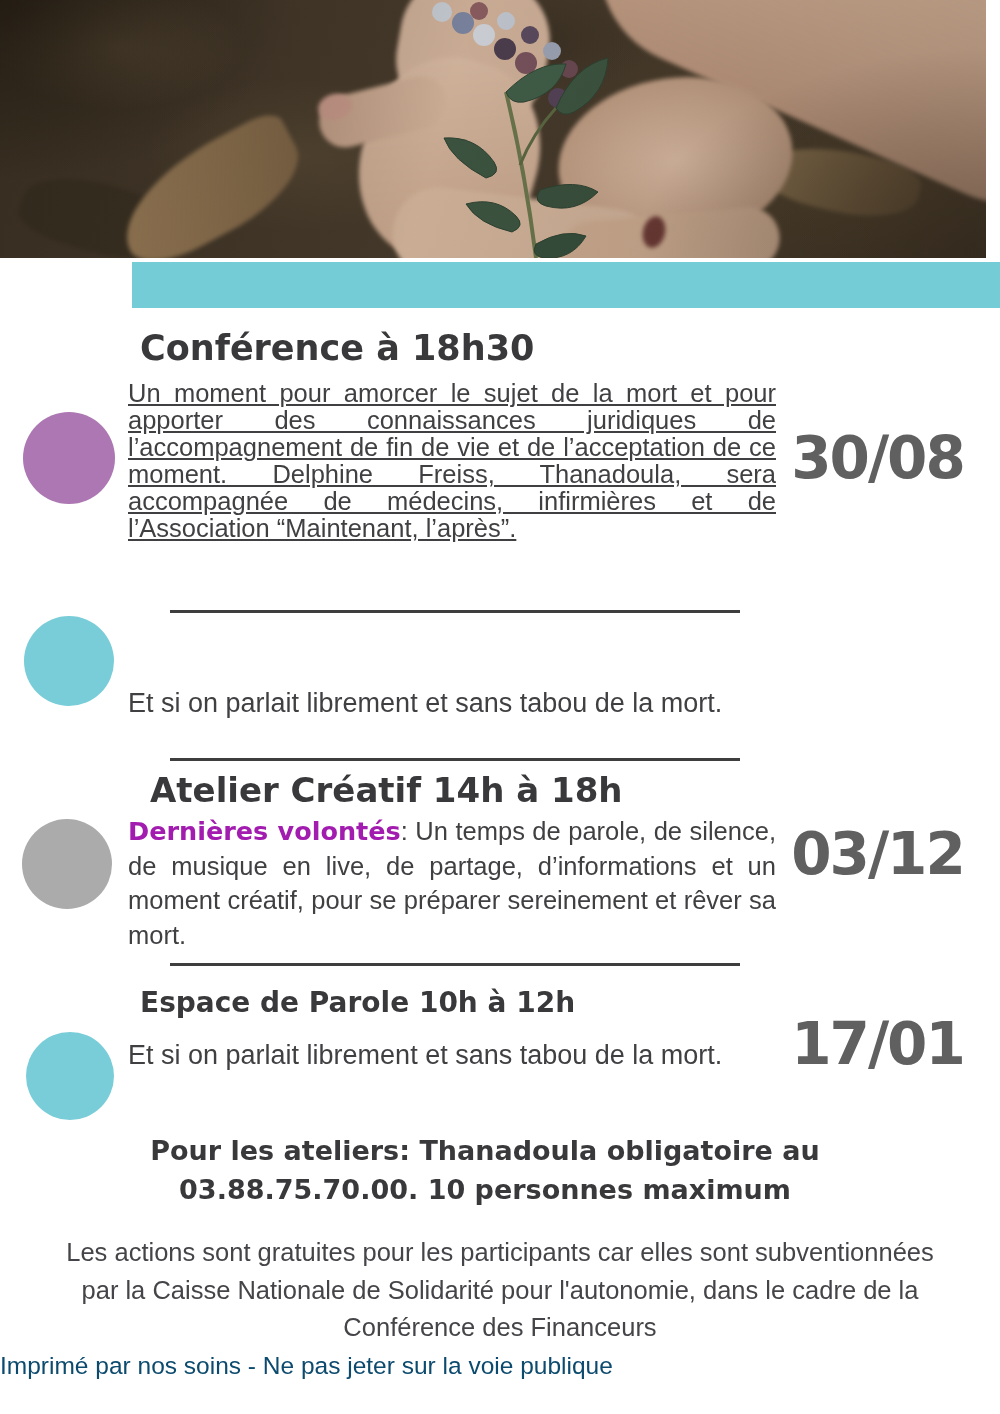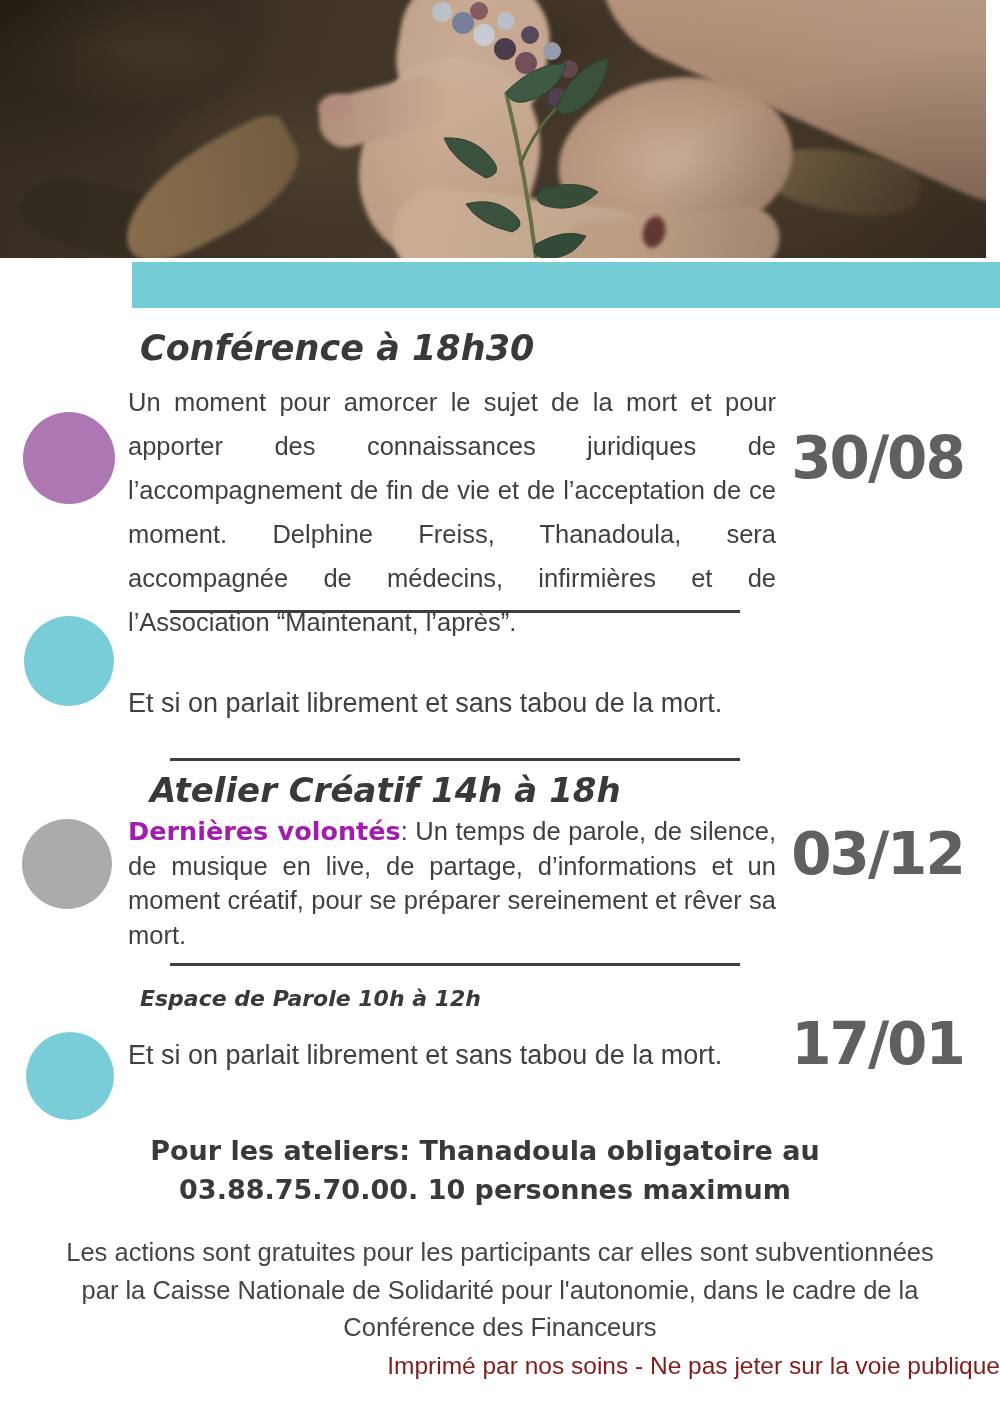--- a/index.html
+++ b/index.html
@@ -50,60 +50,60 @@
                  radial-gradient(500px 300px at 100% 100%, rgba(30,23,14,.35), transparent 70%),
                  linear-gradient(105deg, rgba(30,24,16,.38), rgba(30,24,16,.08) 45%, rgba(40,30,20,.22)); }
   .sprig { position:absolute; left:0; top:0; }
 
   
   .banner { position:absolute; left:132px; top:262px; width:868px; height:46px; }
 
   
   .bullet { position:absolute; border-radius:50%; }
   .ev-title { position:absolute; font-family:"DejaVu Sans", sans-serif; font-weight:bold;
-              color:#39383b; letter-spacing:0; white-space:nowrap;font-style:italic; }
+              color:#39383b; letter-spacing:0; white-space:nowrap; }
   .ev-desc  { position:absolute; color:#403f42; }
   .ev-date  { position:absolute; left:770px; width:215px; text-align:center;
               font-family:"DejaVu Sans", sans-serif; font-weight:bold; font-size:58px;
               letter-spacing:-2px; color:#606060; }
   .divider { position:absolute; left:170px; width:570px; height:3px; background:#3e3e3e; }
 
   .t1 { left:140px; top:328px; font-size:35px; }
-  .d1 { left:128px; top:380px; width:648px; font-size:25.5px; line-height:44px; text-align:justify; }
+  .d1 { left:128px; top:380px; width:648px; font-size:25.5px; line-height:27px; text-align:justify;text-decoration:underline; }
   .b1 { left:23px;  top:412px; width:92px; height:92px; }
   .dt1{ top:424px; }
   .dv1{ top:610px; }
 
   .b2 { left:24px;  top:616px; width:90px; height:90px; }
   .t2 { left:140px; top:634px; font-size:34px; }
   .d2 { left:128px; top:688px; font-size:27px; white-space:nowrap; }
   .dt2{ top:622px; }
   .dv2{ top:758px; }
 
   .t3 { left:150px; top:770px; font-size:34px; }
   .d3 { left:128px; top:814px; width:648px; font-size:25.5px; line-height:34.5px; text-align:justify; }
   .b3 { left:22px;  top:819px; width:90px; height:90px; }
   .dt3{ top:820px; }
   .dv3{ top:963px; }
 
-  .t4 { left:140px; top:986px; font-size:22px; }
+  .t4 { left:140px; top:986px; font-size:28px; }
   .d4 { left:128px; top:1040px; font-size:27px; white-space:nowrap; }
   .b4 { left:26px;  top:1032px; width:88px; height:88px; }
   .dt4{ top:1010px; }
 
   .lead-bold { font-family:"DejaVu Sans", sans-serif; font-weight:bold; color:#a21caf; }
 
   
   .registration { position:absolute; left:30px; top:1131px; width:910px; text-align:center;
                   font-family:"DejaVu Sans", sans-serif; font-weight:bold; font-size:27px;
                   line-height:39px; color:#39383b; }
   .funding { position:absolute; left:55px; top:1234px; width:890px; text-align:center;
              font-size:25.5px; line-height:37.5px; color:#454448; }
-  .print-note { position:absolute; left:0; top:1352px; width:1000px; text-align:right;
-                font-size:24.5px; color:#7f1d1d; }
+  .print-note { position:absolute; left:0; top:1352px; width:1000px; text-align:left;
+                font-size:24.5px; color:#0c4a6e; }
 </style>
 </head>
 <body>
 
 <div class="page">
 
   <div class="hero">
     <div class="blob leaf-dark1"></div>
     <div class="blob leaf-tan"></div>
     <div class="blob leaf-tan2"></div>

